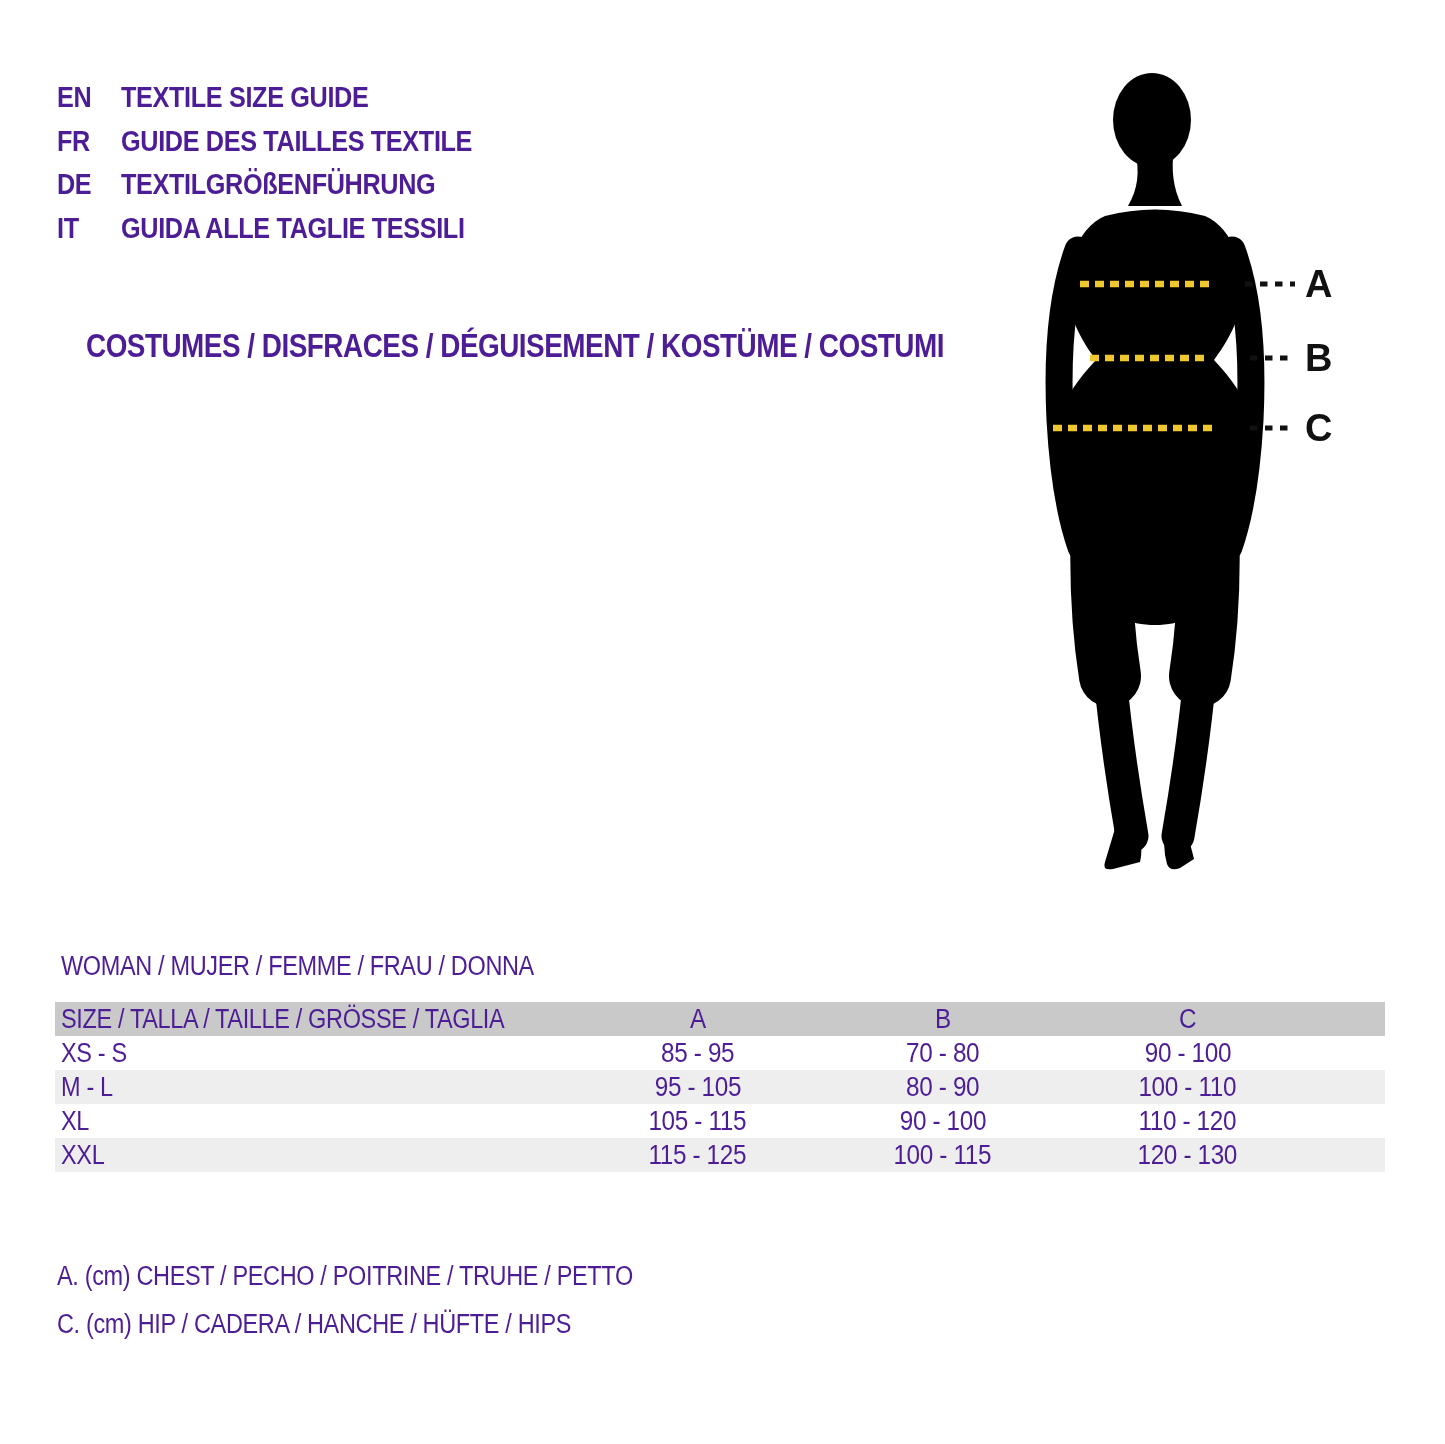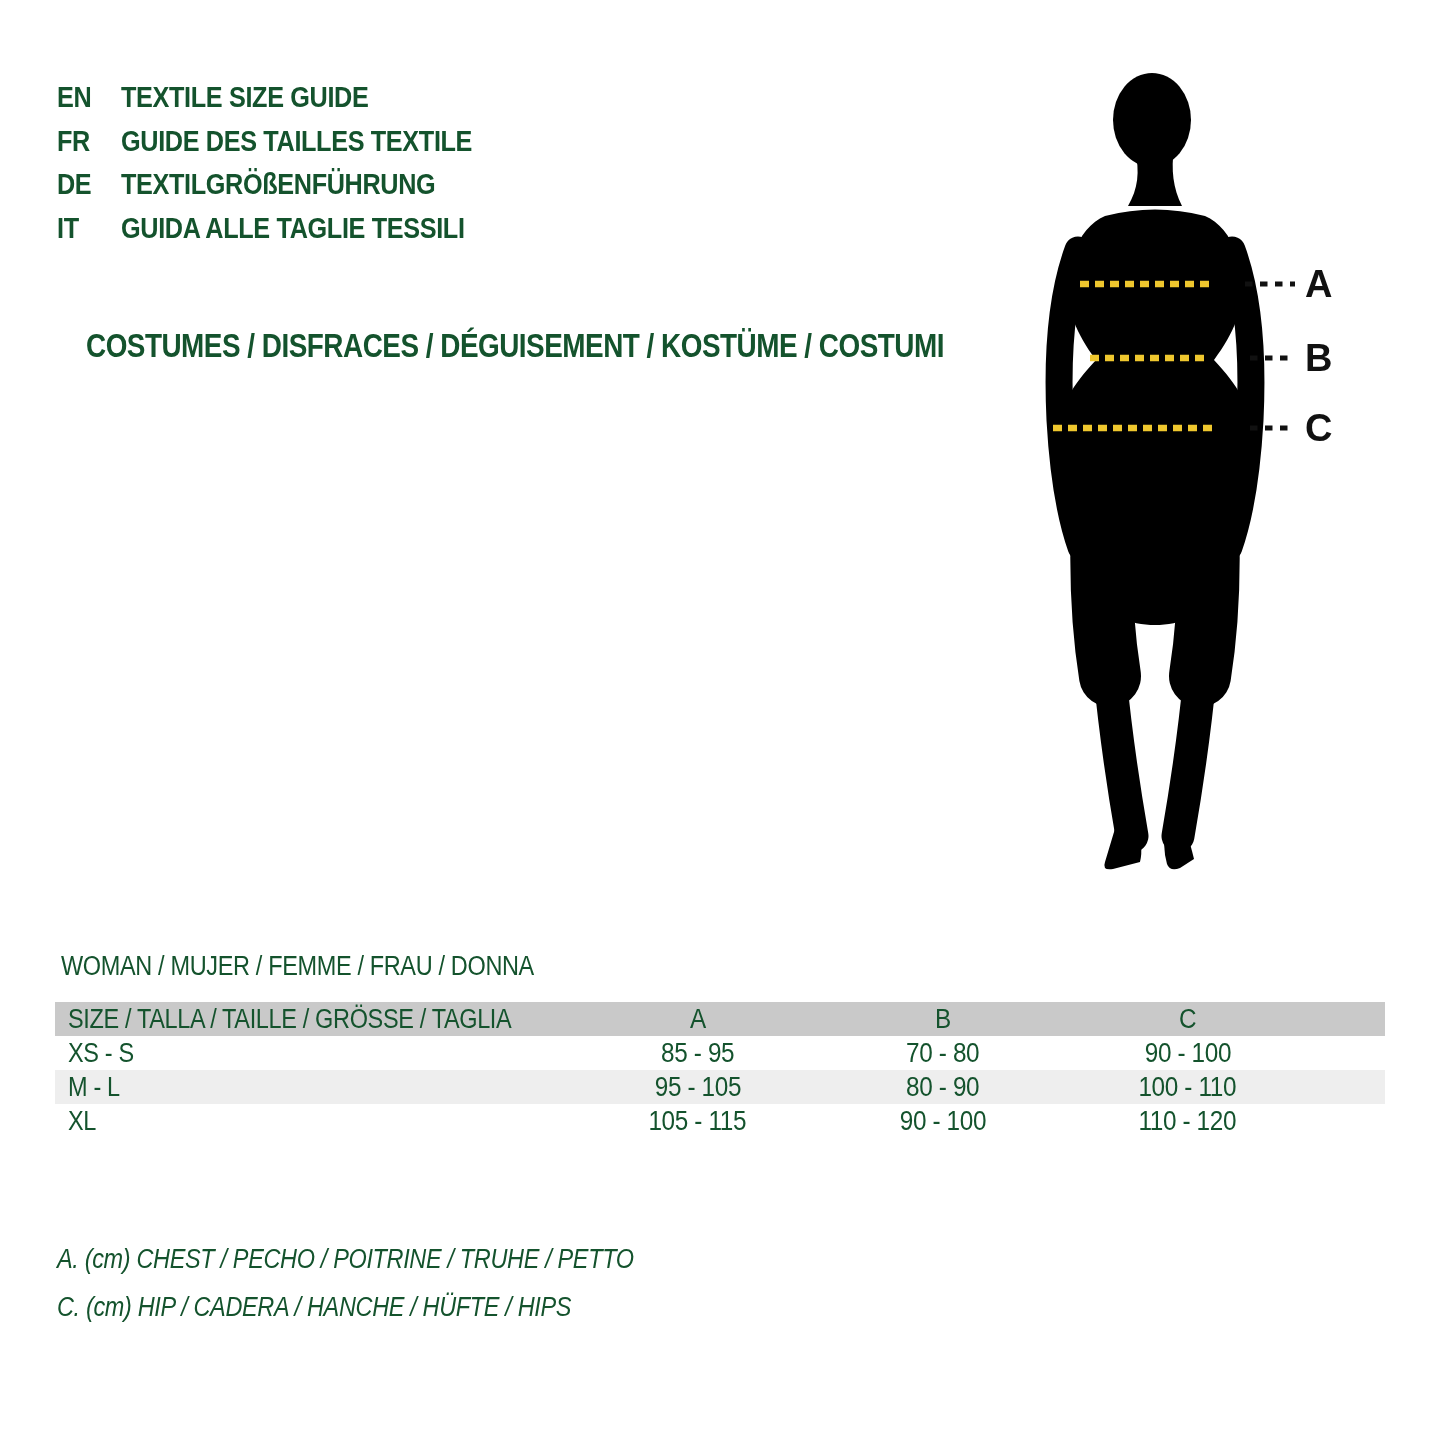--- a/index.html
+++ b/index.html
@@ -1,19 +1,19 @@
 <!DOCTYPE html>
 <html><head>
 <meta charset="utf-8">
 <style>
   * { margin:0; padding:0; box-sizing:border-box; }
   html,body { background:#fff; }
   .canvas {
     position:relative; width:1445px; height:1444px; background:#ffffff;
-    font-family:"Liberation Sans", sans-serif; color:#14532d; overflow:hidden;
+    font-family:"Liberation Sans", sans-serif; color:#4c1d95; overflow:hidden;
   }
   
   .cx  { display:inline-block; transform:scaleX(.87); transform-origin:0 50%; white-space:nowrap; letter-spacing:-.4px; }
   .cxc { display:inline-block; transform:scaleX(.9);  transform-origin:50% 50%; white-space:nowrap; letter-spacing:-.4px; }
 
   
   .lang-list { position:absolute; left:57px; top:76px; }
   .lang-row  { display:flex; align-items:center; height:43.5px; font-size:29px; font-weight:700; }
   .lang-code { width:64px; }
 
@@ -27,26 +27,26 @@
   .marker-label { font-family:"Liberation Sans", sans-serif; font-size:38px; font-weight:700; fill:#111; }
 
   
   .section-heading { position:absolute; left:61px; top:951px; font-size:27px; font-weight:400; }
 
   
   .size-table { position:absolute; left:55px; top:1002px; width:1330px; font-size:27px; }
   .trow { display:flex; align-items:center; height:34px; background:#fff; }
   .trow.header { background:#c9c9c9; }
   .trow.alt    { background:#eeeeee;text-decoration:underline; }
-  .cell-label { width:520px; padding-left:13px; text-align:left; }
+  .cell-label { width:520px; padding-left:6px; text-align:left; }
   .cell-val   { width:245px; text-align:center; }
 
   
   .legend { position:absolute; left:57px; top:1244px; list-style:none; }
-  .legend-item { height:48px; display:flex; align-items:flex-start; font-size:27px; font-weight:400;font-style:italic; }
+  .legend-item { height:48px; display:flex; align-items:flex-end; font-size:27px; font-weight:400; }
 </style>
 </head>
 <body>
 
 <div class="canvas">
 
   <section class="lang-list">
     <div class="lang-row">
       <span class="lang-code"><span class="cx">EN</span></span>
       <span class="cx">TEXTILE SIZE GUIDE</span>
@@ -139,20 +139,26 @@
       <span class="cell-val"><span class="cxc">95 - 105</span></span>
       <span class="cell-val"><span class="cxc">80 - 90</span></span>
       <span class="cell-val"><span class="cxc">100 - 110</span></span>
     </div>
     <div class="trow">
       <span class="cell-label"><span class="cx">XL</span></span>
       <span class="cell-val"><span class="cxc">105 - 115</span></span>
       <span class="cell-val"><span class="cxc">90 - 100</span></span>
       <span class="cell-val"><span class="cxc">110 - 120</span></span>
     </div>
+    <div class="trow alt">
+      <span class="cell-label"><span class="cx">XXL</span></span>
+      <span class="cell-val"><span class="cxc">115 - 125</span></span>
+      <span class="cell-val"><span class="cxc">100 - 115</span></span>
+      <span class="cell-val"><span class="cxc">120 - 130</span></span>
+    </div>
   </div>
 
   <ul class="legend">
     <li class="legend-item">
         <span class="cx">A. (cm) CHEST / PECHO / POITRINE / TRUHE / PETTO</span>
       </li>
     <li class="legend-item">
         <span class="cx">C. (cm) HIP / CADERA / HANCHE / HÜFTE / HIPS</span>
       </li>
   </ul>

